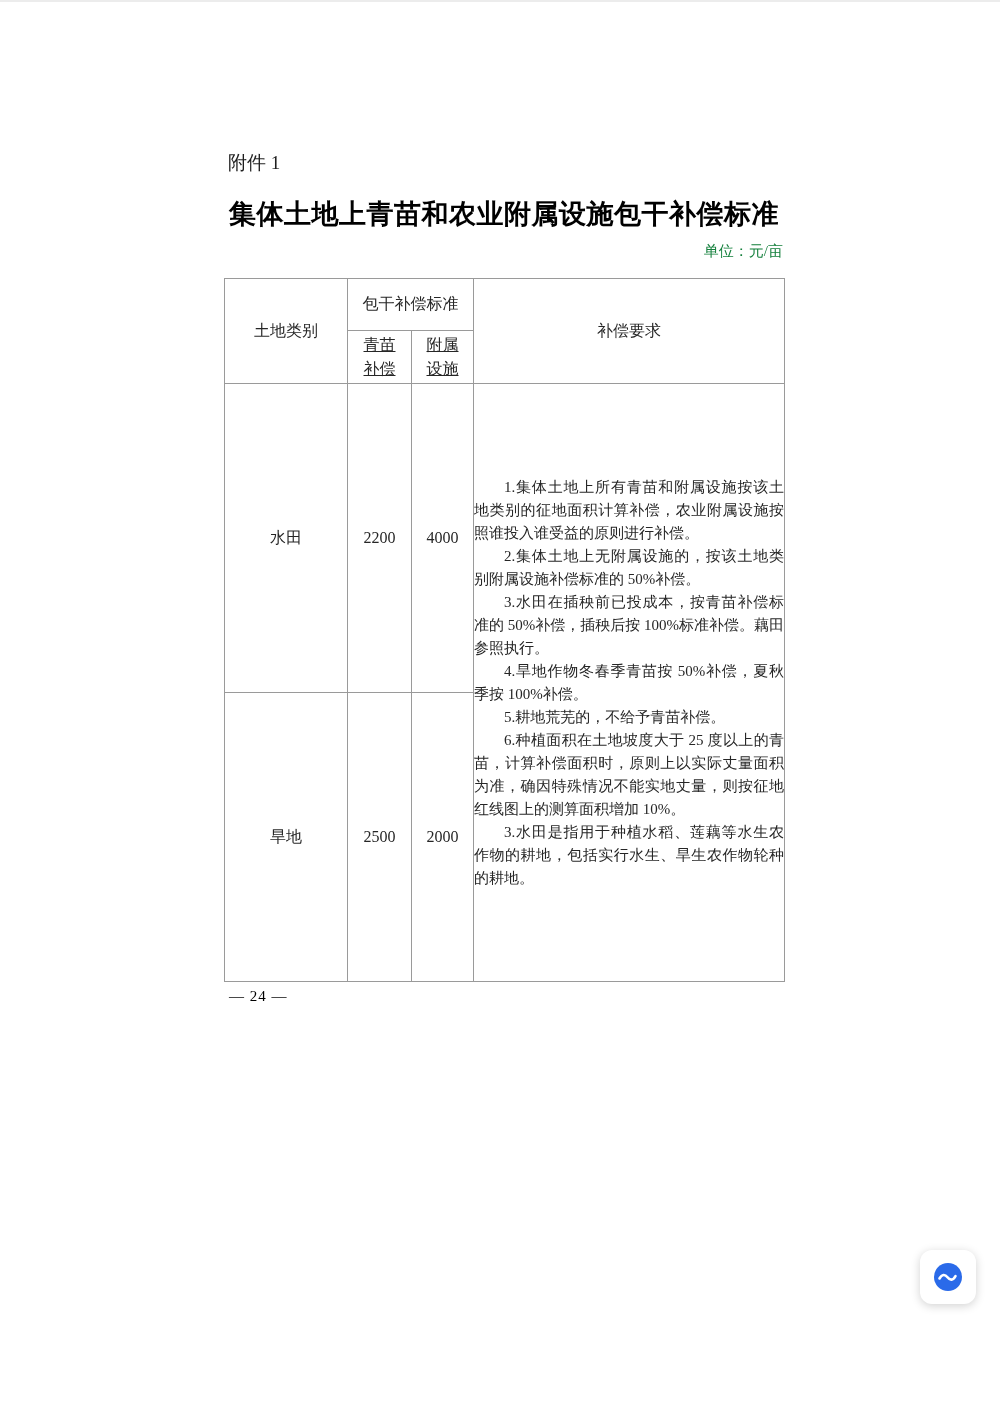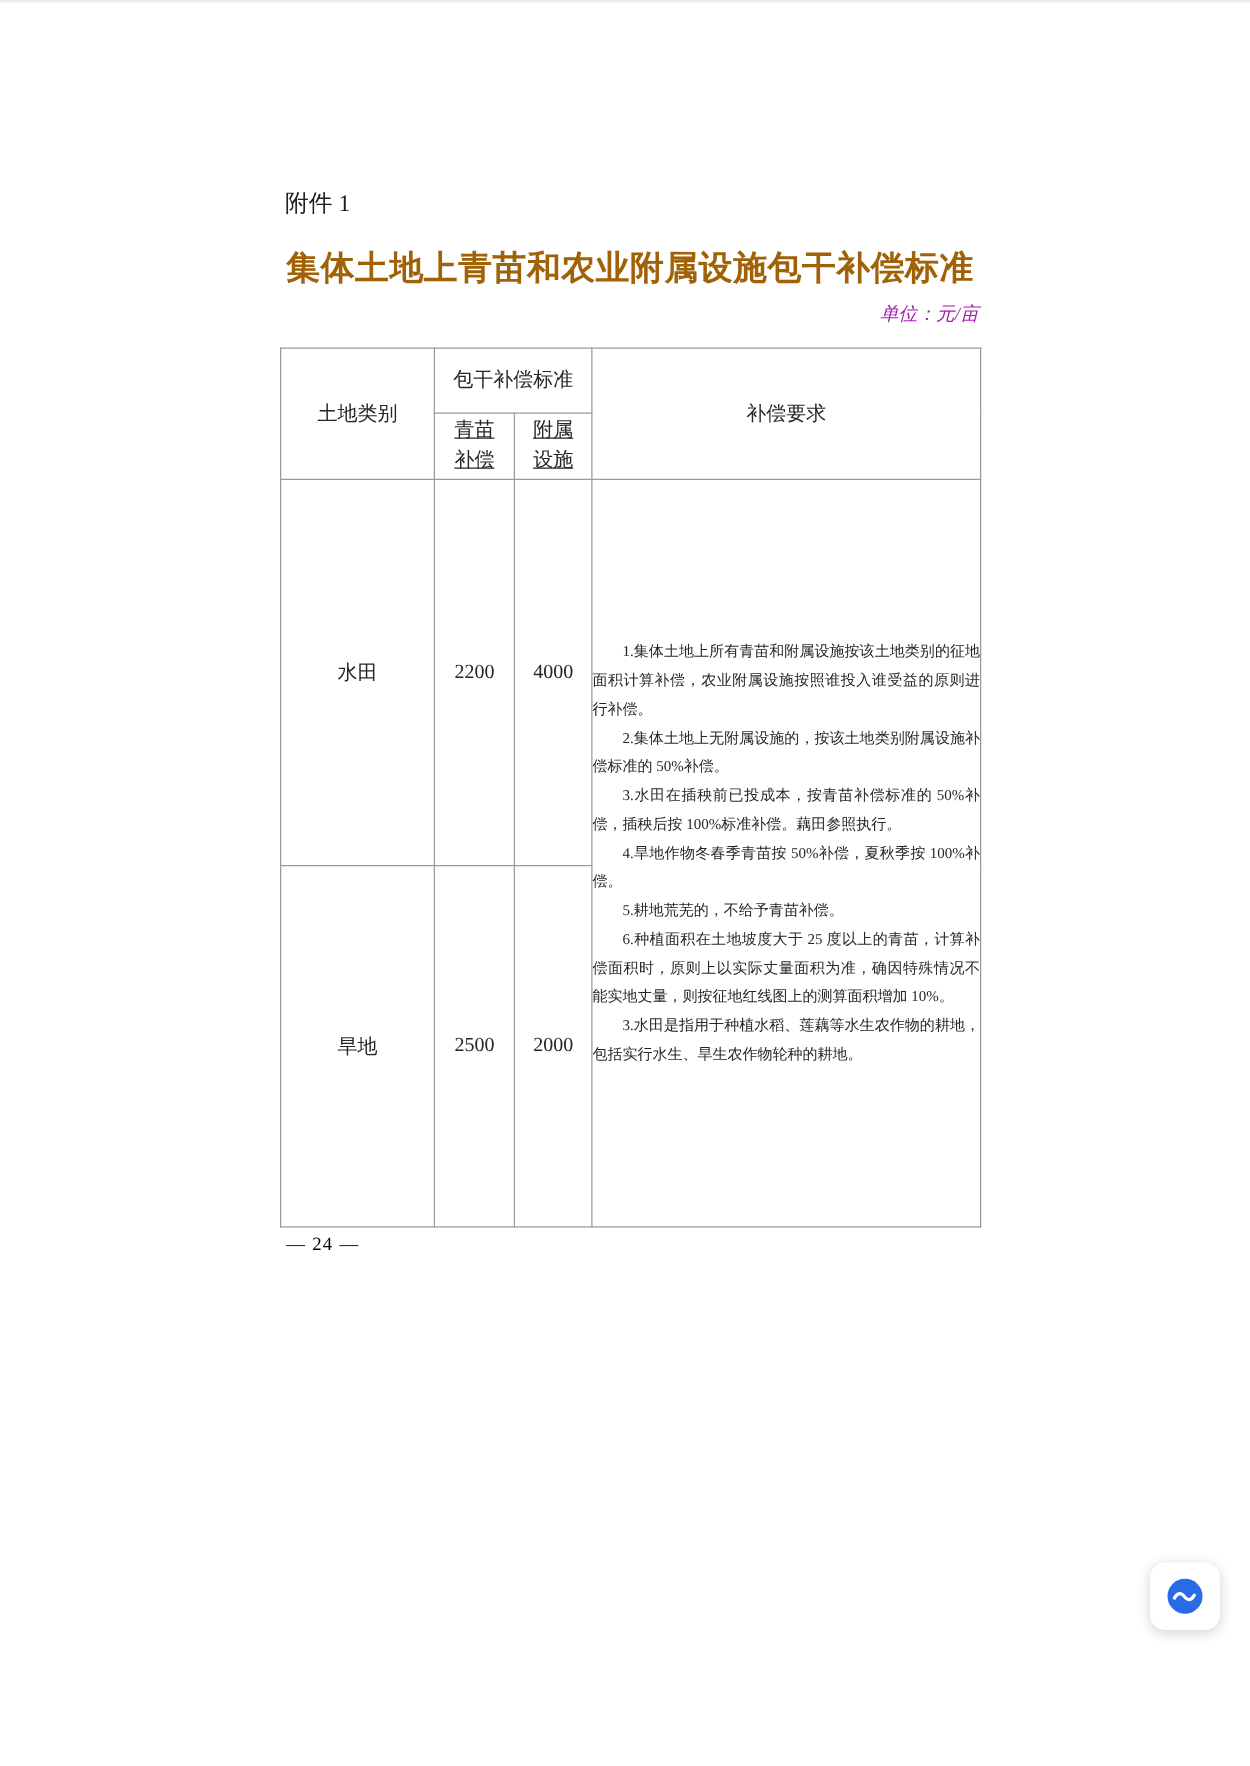--- a/index.html
+++ b/index.html
@@ -16,26 +16,26 @@
     background: #ececec;
   }
   .attachment-label {
     position: absolute; left: 228px; top: 150px;
     font-size: 19px; color: #1e1e1e;
   }
   .doc-title {
     position: absolute; left: 214px; top: 196px; width: 580px;
     text-align: center;
     font-family: "Liberation Sans", "DejaVu Sans", sans-serif;
-    font-weight: 700; font-size: 27px; color: #a16207;
+    font-weight: 700; font-size: 27px; color: #000000;
     letter-spacing: 0.5px; white-space: nowrap;
   }
   .unit-note {
     position: absolute; left: 224px; top: 242px; width: 559px;
-    text-align: right; font-size: 15px; color: #a21caf; font-style: italic;
+    text-align: right; font-size: 15px; color: #15803d;
   }
   table.comp-table {
     position: absolute; left: 224px; top: 278px;
     width: 560px; border-collapse: collapse; table-layout: fixed;
   }
   table.comp-table td {
     border: 1px solid #9a9a9a;
     text-align: center; vertical-align: middle;
     font-size: 16px; color: #262626;
     padding: 0;
@@ -46,21 +46,21 @@
   tr.body-row-2 td { height: 288px; }
   .twoline {
     display: inline-block; width: 2.2em; line-height: 1.5; text-decoration: underline;
   }
   td.req-cell {
     text-align: left; vertical-align: middle;
     padding: 0 10px;
   }
   td.req-cell p {
     margin: 0; text-indent: 2em;
-    font-size: 12px; line-height: 23px;
+    font-size: 15px; line-height: 23px;
     text-align: justify; color: #262626;
   }
   .page-number {
     position: absolute; left: 229px; top: 988px;
     font-size: 15px; color: #000000; letter-spacing: 1px;
   }
   .float-btn {
     position: absolute; left: 920px; top: 1250px;
     width: 56px; height: 54px;
     background: #ffffff; border-radius: 12px;

